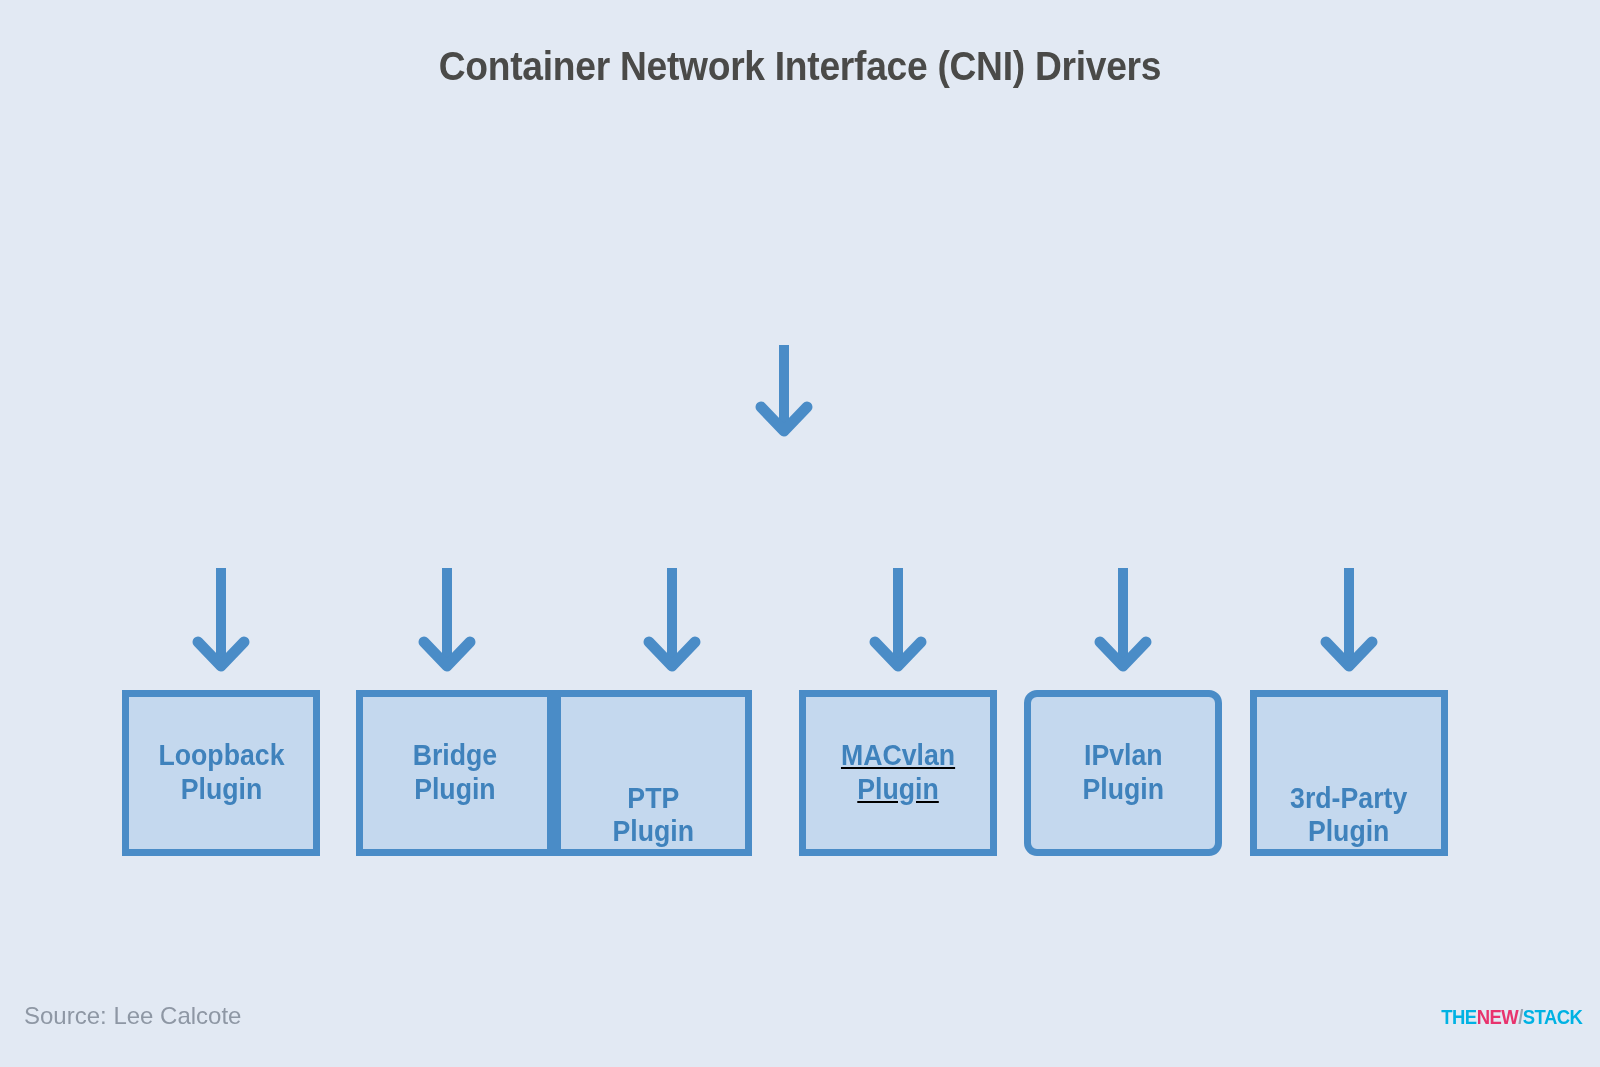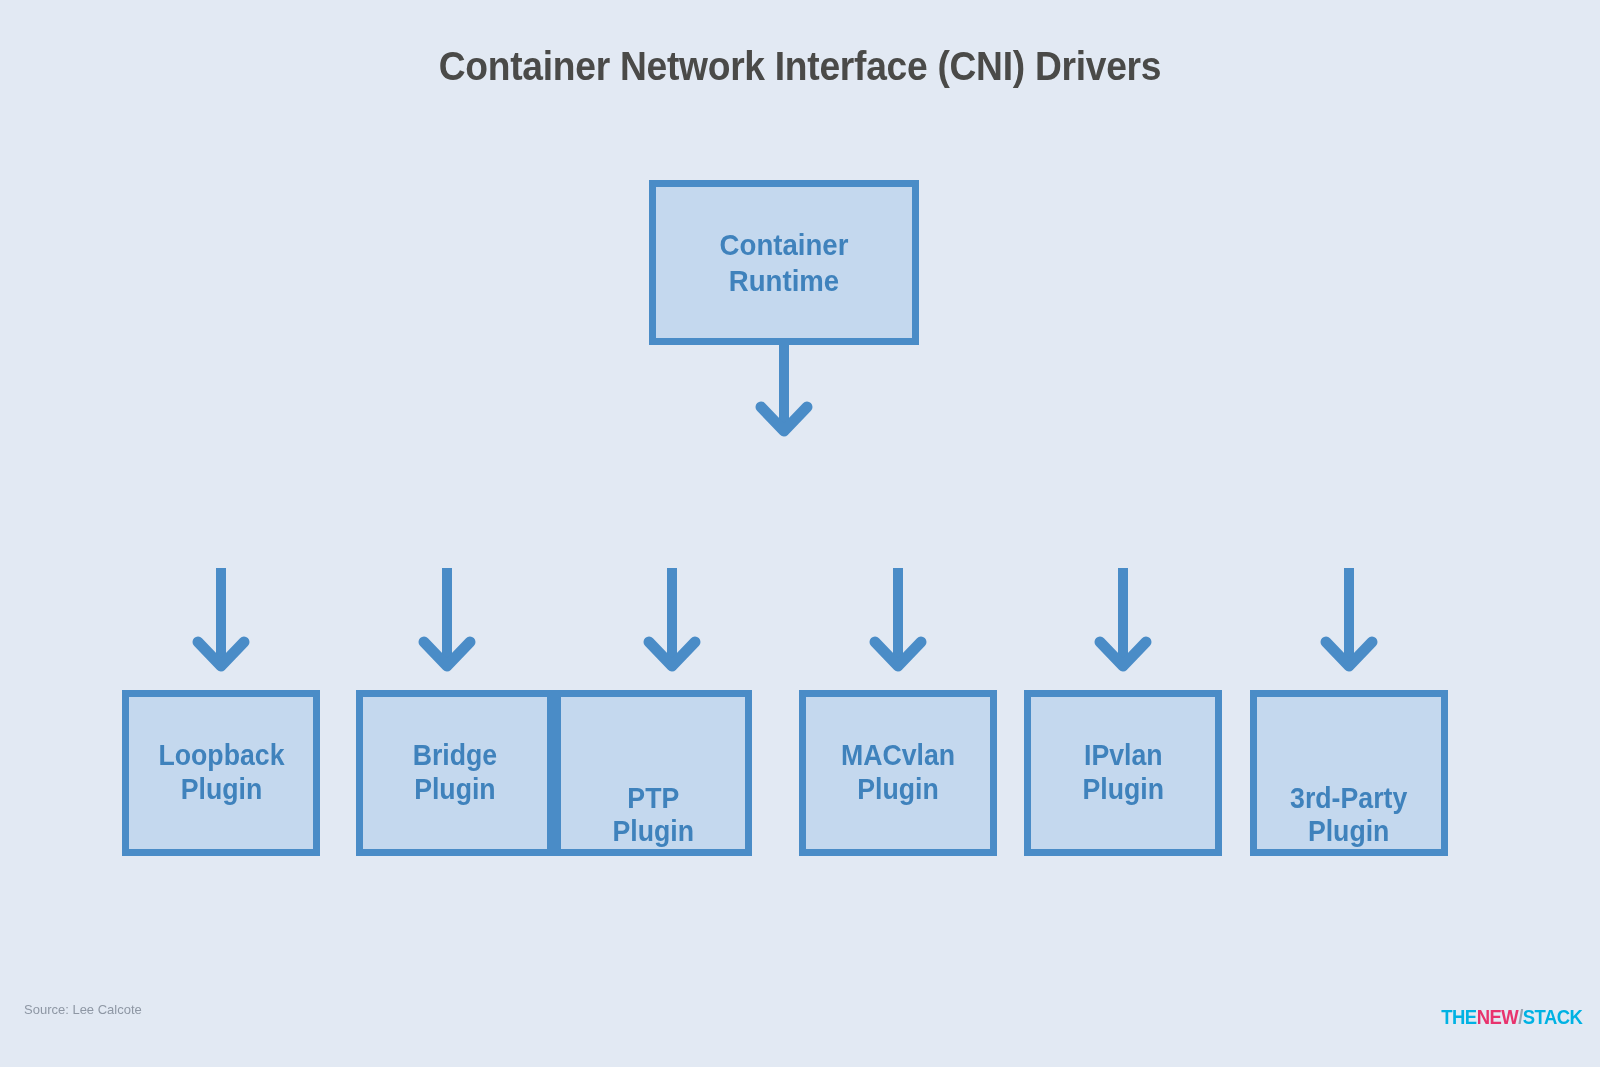--- a/index.html
+++ b/index.html
@@ -119,21 +119,21 @@
     font-family: "Liberation Sans Narrow", "Liberation Sans", sans-serif;
     transform: scaleX(0.92);
     white-space: pre-line;
   }
 
   
   #source-text {
     position: absolute;
     left: 24px;
     top: 1002px;
-    font-size: 13px;
+    font-size: 24px;
     color: #8e97a4;
     font-family: "Liberation Sans", sans-serif;
   }
   #logo {
     position: absolute;
     right: 18px;
     top: 1005px;
     font-size: 21px;
     font-weight: bold;
     letter-spacing: -0.6px;
@@ -146,24 +146,20 @@
   #logo .pink  { color: #e8336d; }
   #logo .slash { color: #9aa4b1; }
 </style>
 </head>
 <body>
 
 <div id="canvas">
 
   <div id="page-title">Container Network Interface (CNI) Drivers</div>
 
-  <div id="runtime-box">
-    <div id="runtime-label">Container
-Runtime</div>
-  </div>
 
   <svg class="arrow" style="left:754px; top:345px;" width="60" height="95" viewBox="0 0 60 95">
     <rect x="25" y="0" width="10" height="78" fill="#4a8cc7"></rect>
     <path d="M7 62 L30 86 L53 62" fill="none" stroke="#4a8cc7" stroke-width="11" stroke-linecap="round" stroke-linejoin="round"></path>
   </svg>
 
 
   <svg class="arrow" style="left:191px; top:568px;" width="60" height="110" viewBox="0 0 60 110">
     <rect x="25" y="0" width="10" height="90" fill="#4a8cc7"></rect>
     <path d="M7 74 L30 98 L53 74" fill="none" stroke="#4a8cc7" stroke-width="11" stroke-linecap="round" stroke-linejoin="round"></path>
@@ -195,25 +191,25 @@
 Plugin</div>
     </div>
     <div class="plugin-box" style="left:226px;margin-left:8px;">
       <div class="plugin-label">Bridge
 Plugin</div>
     </div>
     <div class="plugin-box" style="left:432px;align-items:flex-end;">
       <div class="plugin-label">PTP
 Plugin</div>
     </div>
-    <div class="plugin-box" style="left:677px;">
+    <div class="plugin-box" style="left:677px;text-decoration:underline;">
       <div class="plugin-label">MACvlan
 Plugin</div>
     </div>
-    <div class="plugin-box" style="left:902px;">
+    <div class="plugin-box" style="left:902px;border-radius:13px;">
       <div class="plugin-label">IPvlan
 Plugin</div>
     </div>
     <div class="plugin-box" style="left:1128px;align-items:flex-end;">
       <div class="plugin-label">3rd-Party
 Plugin</div>
     </div>
   </div>
 
   <div id="source-text">Source: Lee Calcote</div>

